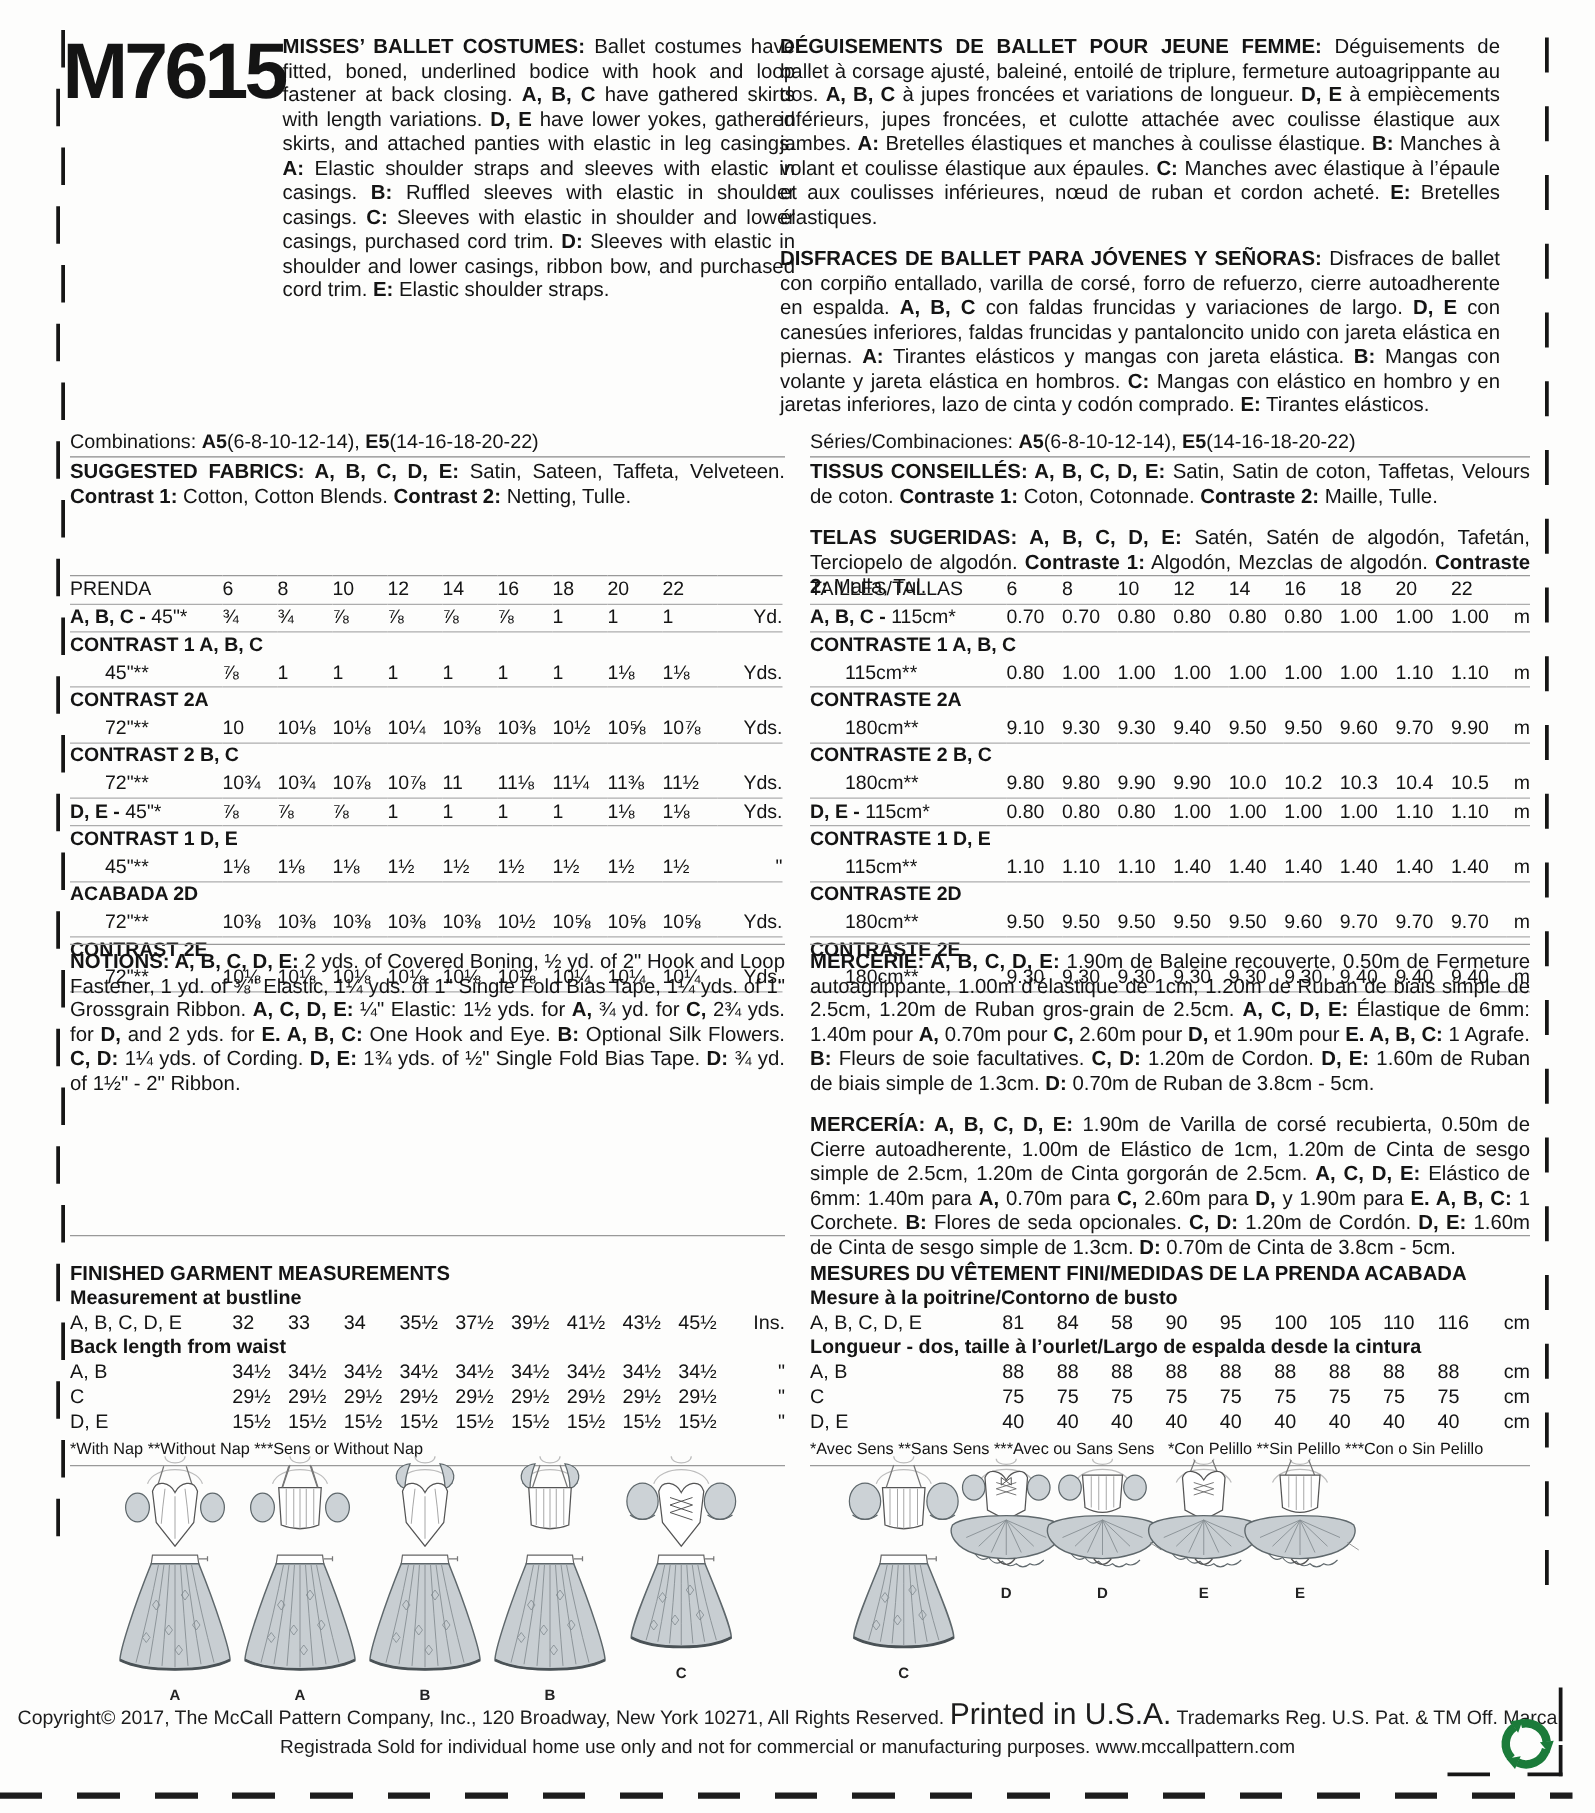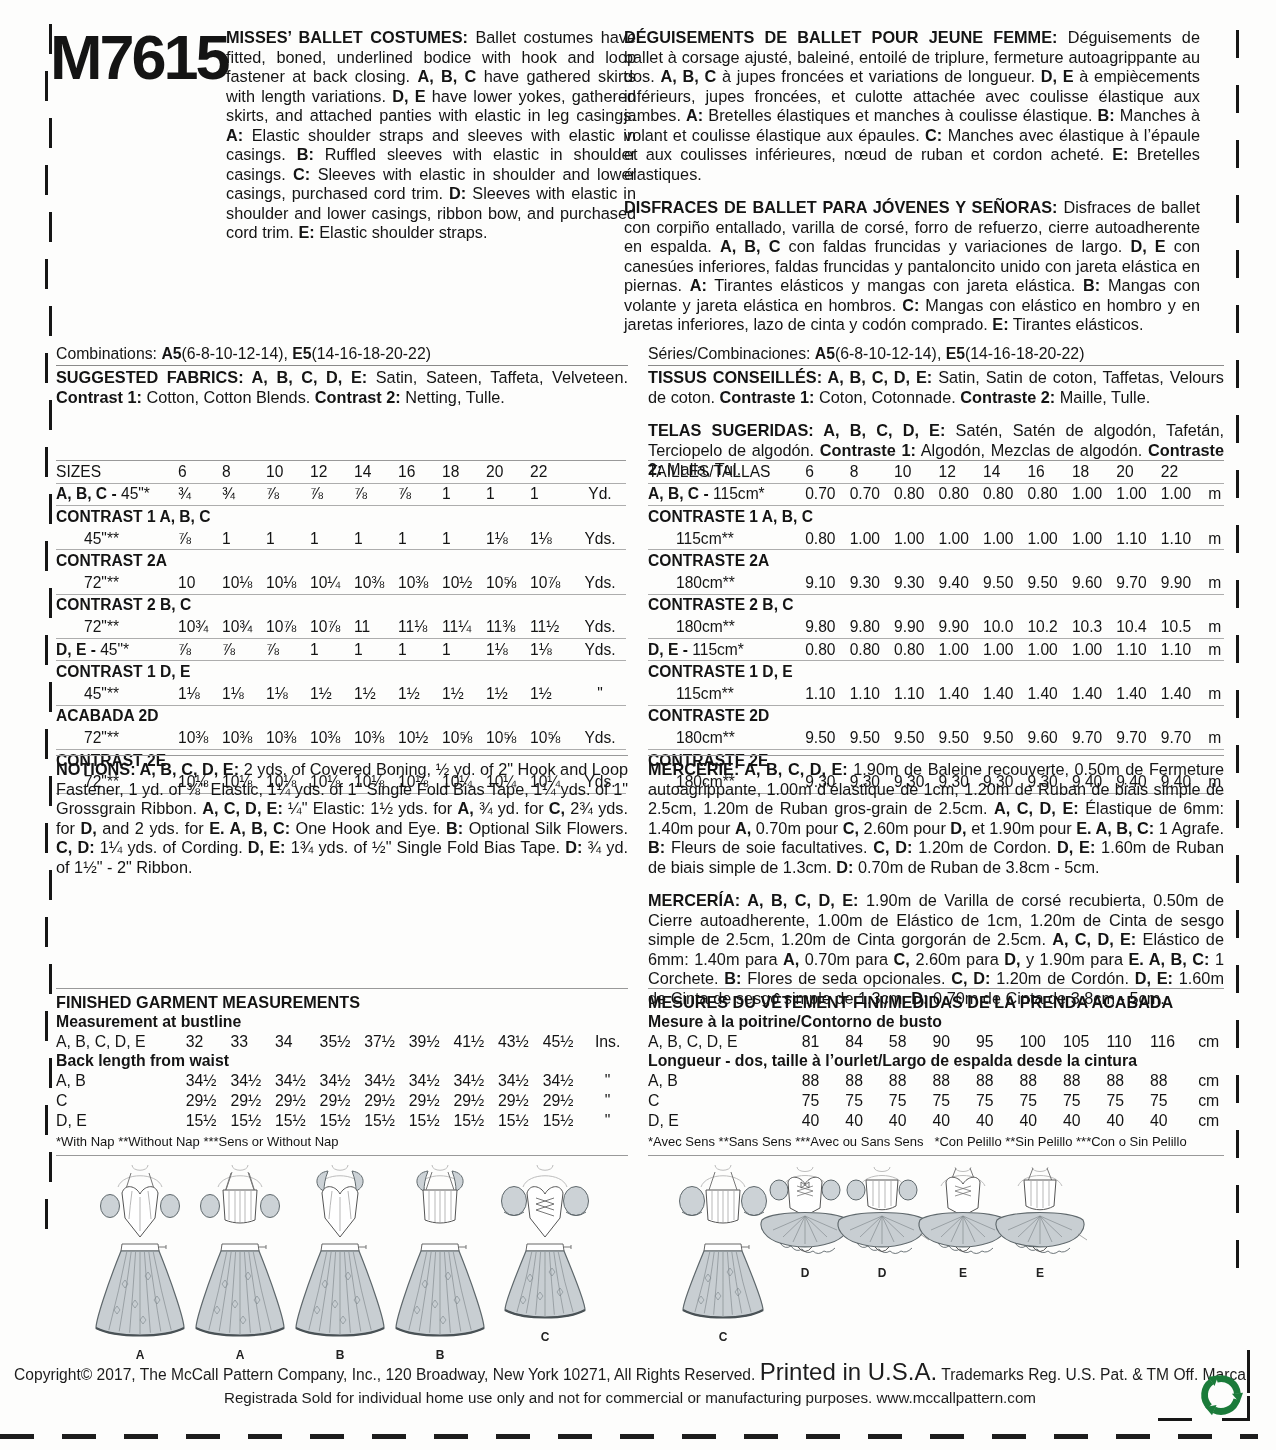--- a/index.html
+++ b/index.html
@@ -20,30 +20,30 @@
   #fabrics-fr{left:648px;top:368px;width:576px}
   
   table{border-collapse:collapse;table-layout:fixed}
   .sizetbl table{width:100%;border-top:1px solid #999}
   td{font-size:15.6px;height:21.6px;padding:0;white-space:nowrap;vertical-align:middle}
   tr.rule td{border-bottom:1px solid #adadad}
   td.lbl{}
   td.ind{padding-left:28px}
   td.grp{font-weight:bold}
   td.val{text-align:left}
-  td.unit{text-align:center}
+  td.unit{text-align:right}
   #yardage{left:56px;top:460px;width:570px}
   #yardage col.c-lbl{width:122px} #yardage col.c-v{width:44px} #yardage col.c-u{width:52px}
   #metric{left:648px;top:460px;width:576px}
   #metric col.c-lbl{width:152px} #metric col.c-v{width:43px} #metric col.c-u{width:18px}
   .notes{border-top:1px solid #999;padding-top:4px}
   #notions{left:56px;top:755px;width:572px}
   #mercerie{left:648px;top:755px;width:576px}
   
-  .finblock{border-top:1.5px solid #999;border-bottom:1.5px solid #999;padding:3px 0 5px}
+  .finblock{border-top:1.5px solid #999;border-bottom:1.5px solid #999;padding:20px 0 5px}
   .finblock .ftitle{font-weight:bold;font-size:16.2px;line-height:20px}
   .finblock td{height:19.8px;font-size:15.8px}
   .finblock table{width:100%}
   .fn{font-size:13px;margin-top:3px;line-height:16px}
   #fin-en{left:56px;top:988px;width:572px}
   #fin-en col.c-lbl{width:128px} #fin-en col.c-v{width:44px} #fin-en col.c-u{width:40px}
   #fin-fr{left:648px;top:988px;width:576px}
   #fin-fr col.c-lbl{width:152px} #fin-fr col.c-v{width:43px} #fin-fr col.c-u{width:30px}
   
   .fig{position:absolute;text-align:center}
@@ -91,21 +91,21 @@
         <col class="c-v">
         <col class="c-v">
         <col class="c-v">
         <col class="c-v">
         <col class="c-v">
         <col class="c-v">
         <col class="c-u">
       </colgroup>
       <tbody>
         <tr class="rule">
-          <td class="lbl">SIZES</td>
+          <td class="lbl">PRENDA</td>
           <td class="val">6</td>
           <td class="val">8</td>
           <td class="val">10</td>
           <td class="val">12</td>
           <td class="val">14</td>
           <td class="val">16</td>
           <td class="val">18</td>
           <td class="val">20</td>
           <td class="val">22</td>
           <td class="unit"></td>

